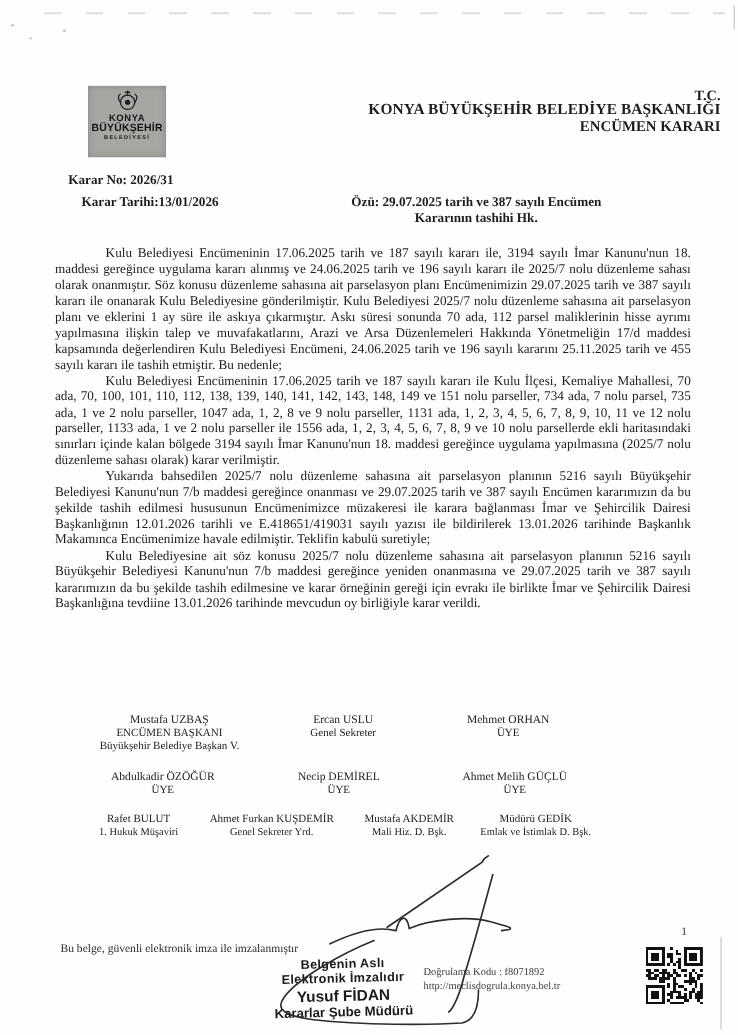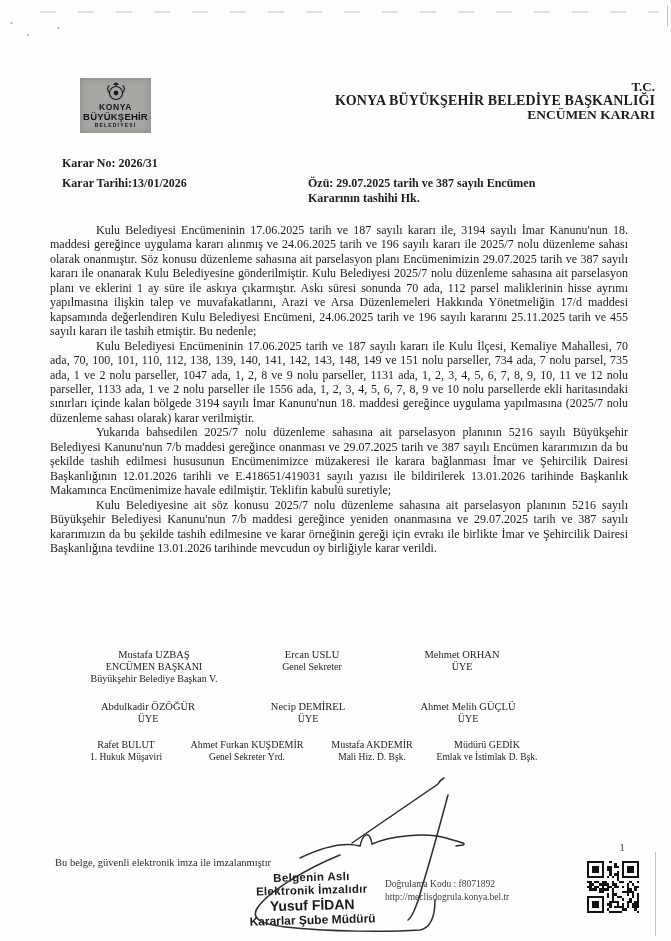--- a/index.html
+++ b/index.html
@@ -13,37 +13,37 @@
     color:#1d1d1d;
   }
   
   .noise-top{position:absolute;top:11px;left:40px;right:12px;height:2px;
     background:repeating-linear-gradient(90deg,#c6c6c2 0 16px,transparent 16px 38px);
     opacity:.55;}
   .speck{position:absolute;background:#b9b9b5;border-radius:50%;}
   .edge-line{position:absolute;width:1px;background:#c3c3bf;}
 
   
-  .logo{position:absolute;left:80px;top:78px;width:71px;height:55px;
+  .logo{position:absolute;left:80px;top:78px;width:71px;height:65px;
     background:#a6a6a2;text-align:center;color:#141414;
     font-family:"Liberation Sans", sans-serif;box-shadow:inset 0 0 6px rgba(90,90,88,.45);}
   .logo .emblem{margin-top:3px;height:22px;}
   .logo .l1{font-size:8.5px;font-weight:bold;letter-spacing:.6px;line-height:9px;}
   .logo .l2{font-size:9.5px;font-weight:bold;letter-spacing:.2px;line-height:10px;}
   .logo .l3{font-size:5px;font-weight:bold;letter-spacing:1.2px;line-height:7px;}
 
   .title-block{position:absolute;left:0;right:16px;top:80px;text-align:right;}
   .title-block .tc{font-size:13px;font-weight:bold;line-height:13px;}
   .title-block .org{font-size:14px;font-weight:bold;line-height:14px;margin-top:1px;letter-spacing:.1px;}
   .title-block .doctype{font-size:13.5px;font-weight:bold;line-height:14px;}
 
   
   .meta-no{position:absolute;left:62px;top:156px;font-size:12px;font-weight:bold;}
-  .meta-date{position:absolute;left:62px;top:176px;font-size:12px;font-weight:bold;}
-  .subject{position:absolute;left:308px;top:176px;width:250px;font-size:12px;font-weight:bold;line-height:14.5px;}
+  .meta-date{position:absolute;left:74px;top:176px;font-size:12px;font-weight:bold;}
+  .subject{position:absolute;left:308px;top:176px;width:250px;font-size:12px;font-weight:bold;line-height:14.5px;text-align:center;}
 
   
   .body-text{position:absolute;left:50px;top:223px;width:578px;
     font-size:12px;line-height:14.45px;text-align:justify;color:#1c1c1c;}
   .body-text p{margin:0;text-indent:46px;}
 
   
   .sig{position:absolute;transform:translateX(-50%);text-align:center;white-space:nowrap;color:#222;}
   .sig .sig-name{font-size:10.5px;line-height:12px;}
   .sig .sig-title{font-size:10px;line-height:12px;}

